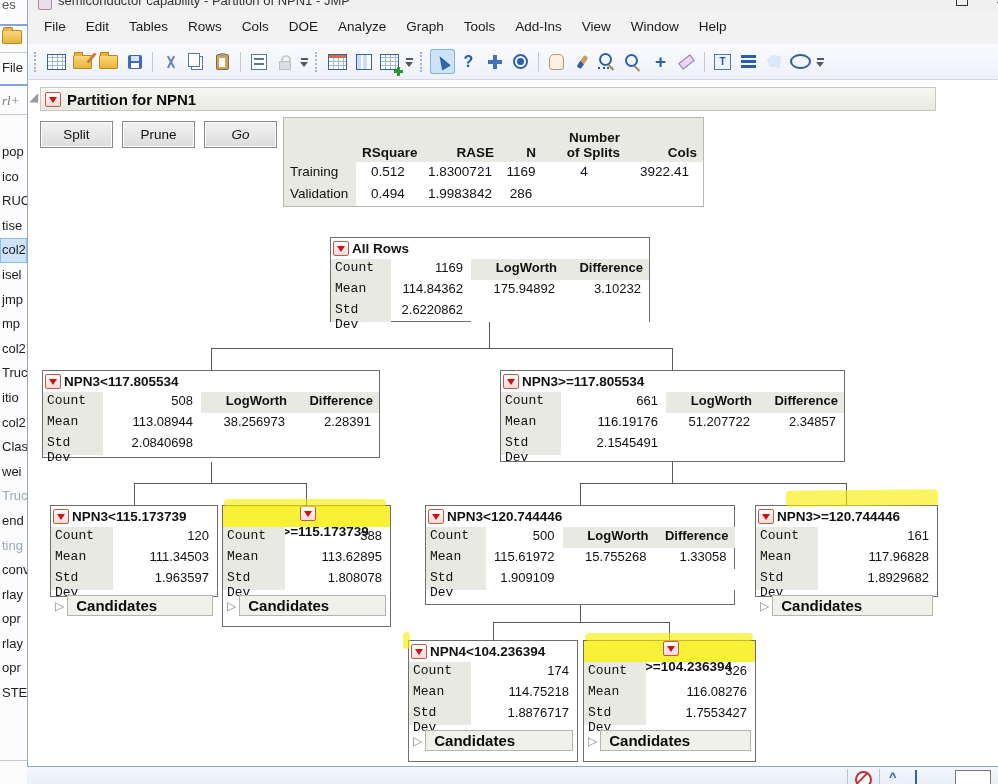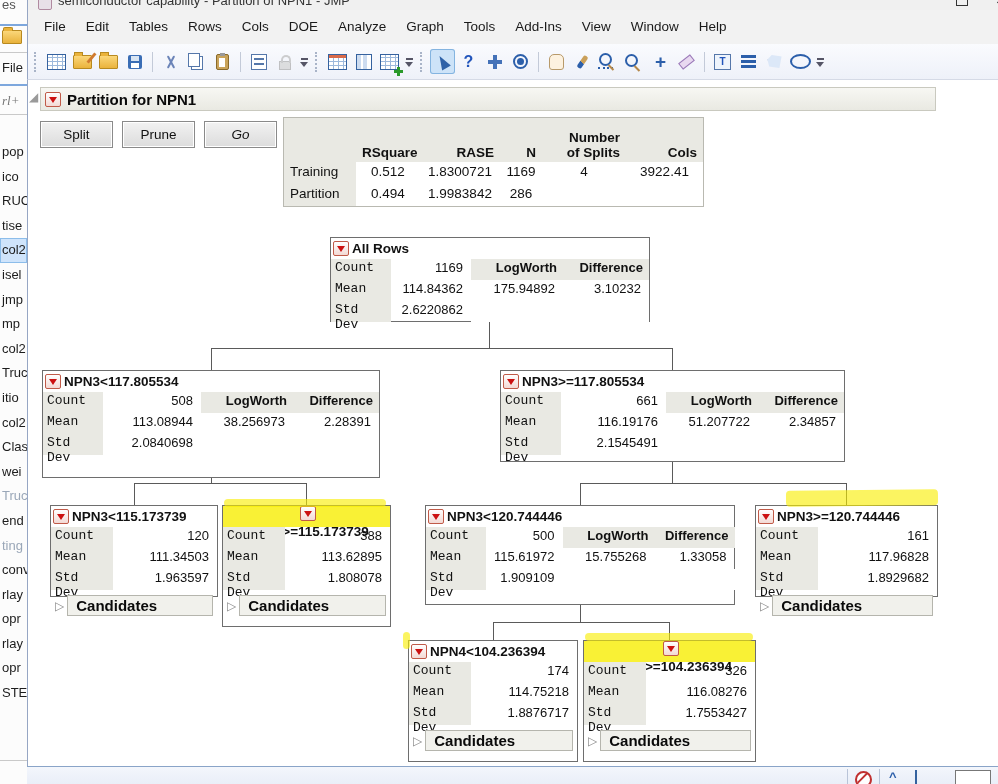--- a/index.html
+++ b/index.html
@@ -120,21 +120,21 @@
   .ngrid.leaf{grid-template-columns:62px 1fr;}
   .ngrid .lbl{background:#e9e9e3;padding:1px 4px;font-family:Liberation Mono, monospace;}
   .ngrid .hdr{background:#e9e9e3;font-weight:bold;text-align:right;padding:1px 6px;}
   .ngrid .val{text-align:right;padding:1px 8px;}
   .ngrid .e{background:#fff;}
   .cand{display:flex;align-items:center;gap:3px;margin:5px 4px 0 4px;}
   .cand .disc{color:#8a8a8a;font-size:12px;}
   .cand .cbox{flex:1;border:1px solid #b5b5ad;background:#f1f1ec;font-weight:bold;font-size:15px;padding:1px 8px;color:#0a0a0a;}
   
   .n0{left:330px;top:237px;width:320px;height:85px;}
-  .n1{left:42px;top:370px;width:338px;height:108px;}
+  .n1{left:42px;top:370px;width:338px;height:88px;}
   .n2{left:500px;top:370px;width:345px;height:92px;}
   .n3{left:50px;top:505px;width:168px;height:92px;}
   .n4{left:222px;top:505px;width:169px;height:122px;}
   .n5{left:425px;top:505px;width:310px;height:100px;}
   .n6{left:755px;top:505px;width:183px;height:92px;}
   .n7{left:408px;top:640px;width:170px;height:122px;}
   .n8{left:583px;top:640px;width:173px;height:122px;}
   
   .cv-line{position:absolute;width:1px;background:#5a5a5a;}
   .ch-line{position:absolute;height:1px;background:#5a5a5a;}
@@ -353,21 +353,21 @@
     <div class="ch">
         <span></span>
         <span>Cols</span>
       </div>
     <div class="rl">Training</div>
     <div class="cv">0.512</div>
     <div class="cv">1.8300721</div>
     <div class="cv">1169</div>
     <div class="cv">4</div>
     <div class="cv">3922.41</div>
-    <div class="rl">Partition</div>
+    <div class="rl">Validation</div>
     <div class="cv">0.494</div>
     <div class="cv">1.9983842</div>
     <div class="cv">286</div>
     <div class="cv"></div>
     <div class="cv"></div>
   </div>
 
   <div class="cv-line" style="left:489px;top:322px;height:26px;"></div>
   <div class="ch-line" style="left:211px;top:348px;width:462px;"></div>
   <div class="cv-line" style="left:211px;top:348px;height:22px;"></div>

